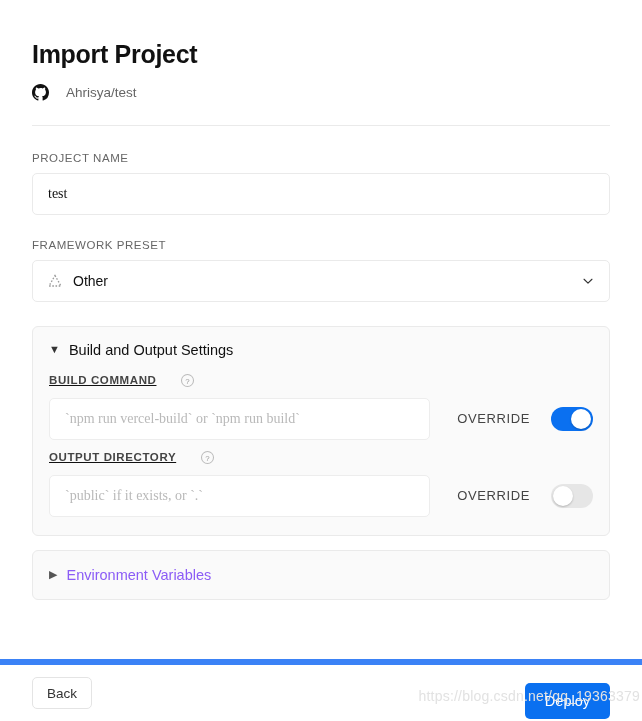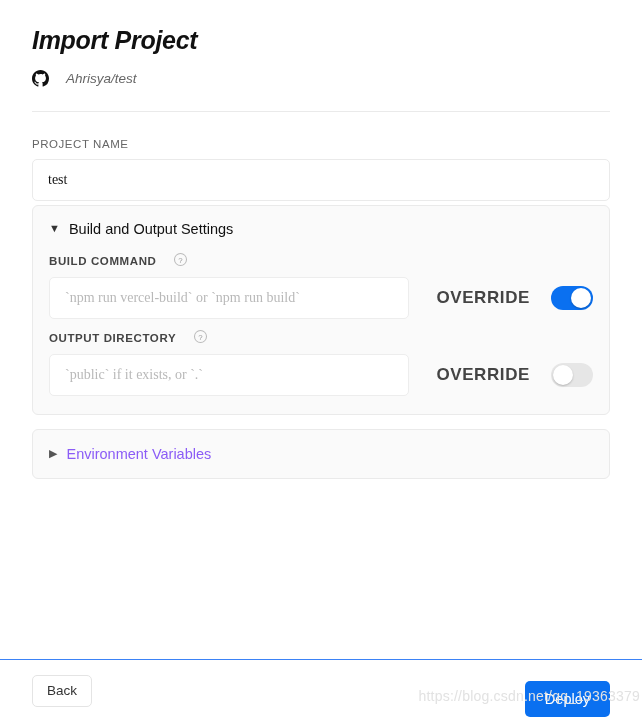--- a/index.html
+++ b/index.html
@@ -11,22 +11,21 @@
     height: 721px;
     background: #ffffff;
     font-family: "Liberation Sans", sans-serif;
     color: #111111;
     overflow: hidden;
     position: relative;
   }
 
   
   .header {
-    padding: 26px 32px 0 32px;
-    font-style: italic;
+    padding: 40px 32px 0 32px;
   }
   .page-title {
     font-size: 25px;
     font-weight: bold;
     letter-spacing: -0.3px;
     color: #111111;
     margin: 0 0 14px 0;
     line-height: 1.15;
   }
   .repo-line {
@@ -75,21 +74,21 @@
     border-radius: 5px;
     background: #ffffff;
     font-family: Liberation Serif, serif;
     font-size: 14px;
     color: #111111;
     padding: 0 15px;
     outline: none;
   }
   .text-input::placeholder { color: #b9b9b9; }
 
-  .field-block { margin-bottom: 4px; }
+  .field-block { margin-bottom: 24px; }
 
   
   .select-wrap {
     position: relative;
     width: 100%;
     height: 42px;
     border: 1px solid #eaeaea;
     border-radius: 5px;
     background: #ffffff;
     display: flex;
@@ -142,23 +141,24 @@
     font-size: 14.5px;
     color: #111111;
   }
   .panel.collapsed .panel-title { color: #8b5cf6; }
   .panel-body {
     padding: 0 16px 18px 16px;
   }
 
   .sub-label-row {
     display: flex;
-    align-items: flex-end;
-    gap: 17px;
+    align-items: center;
+    gap: 24px;
     margin-bottom: 10px;
+    text-decoration: underline;
   }
   .sub-label {
     font-size: 11.5px;
     letter-spacing: 0.6px;
     color: #444444;
     text-transform: uppercase;
     font-weight: bold;
   }
   .help-icon { width: 15px; height: 15px; display:block; cursor: pointer; }
 
@@ -166,25 +166,25 @@
     display: flex;
     align-items: center;
     gap: 8px;
   }
   .row .text-input {
     flex: 1 1 auto;
     background: #ffffff;
   }
   .panel .text-input { border-color: #ededed; }
   .override-label {
-    font-size: 17px;
+    font-size: 13px;
     letter-spacing: 0.6px;
     color: #444444;
     text-transform: uppercase;
-    font-weight: bold;
+    font-weight: normal;
     margin-left: 19px;
     white-space: nowrap;
   }
 
   
   .toggle {
     width: 42px;
     height: 24px;
     border-radius: 12px;
     position: relative;
@@ -207,21 +207,21 @@
 
   .field-gap { height: 10px; }
 
   
   .footer {
     position: absolute;
     left: 0;
     right: 0;
     bottom: 0;
     height: 62px;
-    border-top: 1px solid #3b82f6;
+    border-top: 6px solid #3b82f6;
     background: #ffffff;
     display: flex;
     align-items: center;
     justify-content: space-between;
     padding: 0 32px;
     box-sizing: border-box;
   }
   .btn-back {
     height: 32px;
     min-width: 60px;
@@ -282,20 +282,36 @@
   <div class="divider"></div>
 </div>
 
 <div class="form">
 
   <div class="field-block">
     <label class="field-label">PROJECT NAME</label>
     <input class="text-input" type="text" value="test" style="">
   </div>
 
+  <div class="field-block">
+    <label class="field-label">FRAMEWORK PRESET</label>
+    <div class="select-wrap">
+      <span class="select-icon">
+        <svg viewBox="0 0 16 16" width="16" height="16" aria-hidden="true">
+          <path d="M8 2.5 L14 13 L2 13 Z" fill="none" stroke="#999999" stroke-width="1.3" stroke-dasharray="1.6 1.6"></path>
+        </svg>
+      </span>
+      <span class="select-value">Other</span>
+      <span class="chevron">
+        <svg viewBox="0 0 16 16" width="14" height="14" aria-hidden="true">
+          <path d="M3.5 6 L8 10.5 L12.5 6" fill="none" stroke="#333333" stroke-width="1.3" stroke-linecap="round" stroke-linejoin="round"></path>
+        </svg>
+      </span>
+    </div>
+  </div>
 
   <div class="panel">
     <div class="panel-header">
       <span class="tri">▼</span>
       <span class="panel-title">Build and Output Settings</span>
     </div>
     <div class="panel-body">
 
       <div class="sub-label-row">
         <span class="sub-label">BUILD COMMAND</span>

